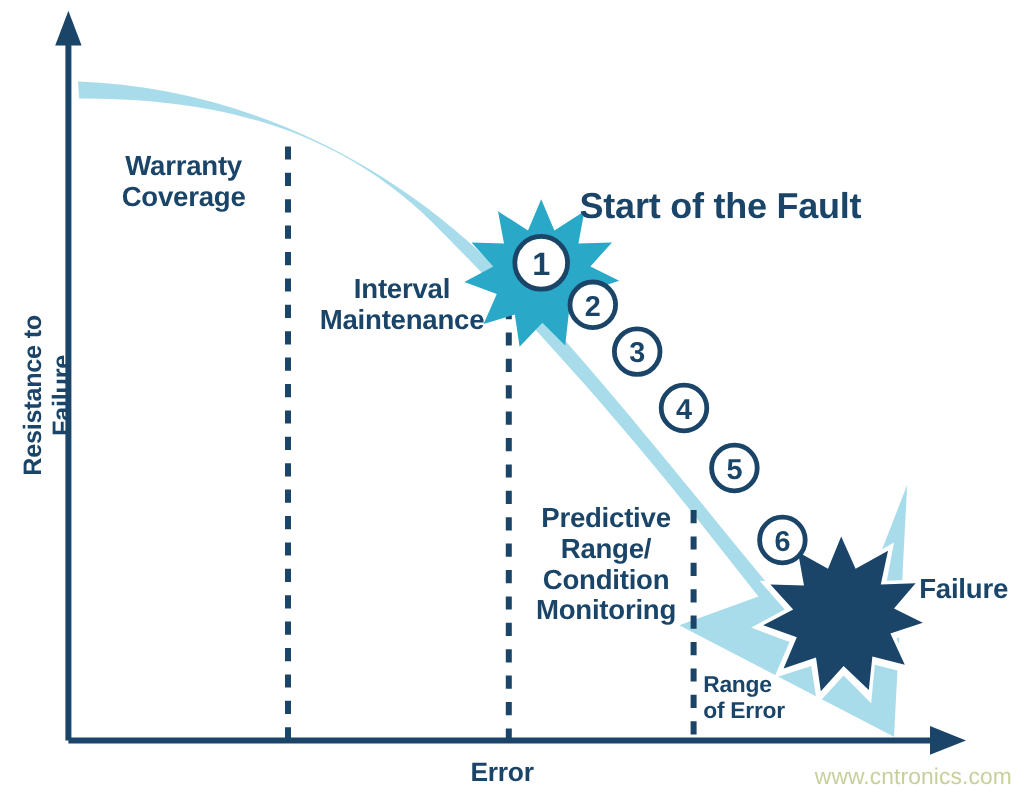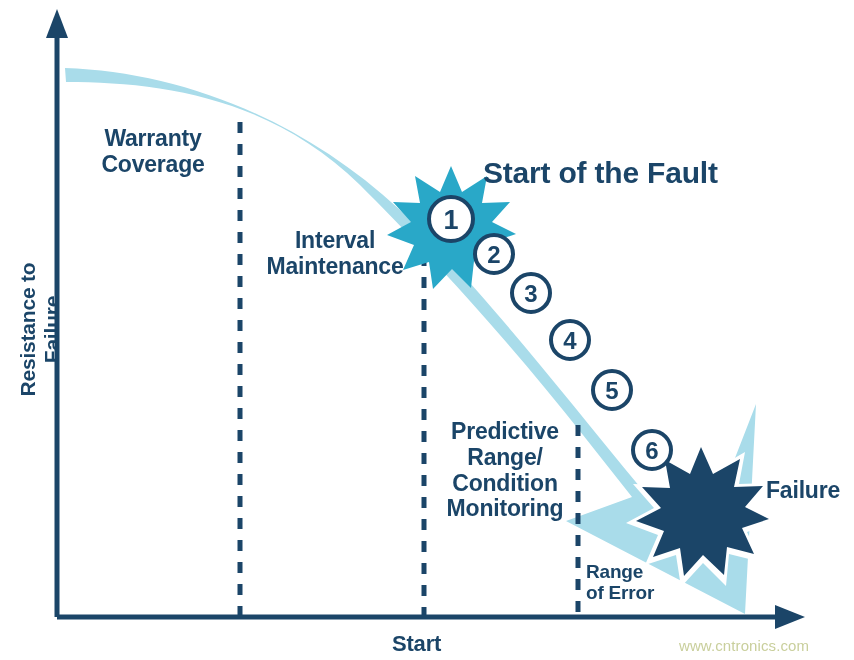--- a/index.html
+++ b/index.html
@@ -83,21 +83,21 @@
     font-size: 21px;
     text-align: center;
     transform: rotate(-90deg);
     transform-origin: center center;
   }
   #watermark {
     position: absolute;
     left: 679px;
     top: 637px;
     font-family: "Liberation Sans", sans-serif;
-    font-size: 15px;
+    font-size: 19px;
     color: #c9cf9c;
     letter-spacing: 0.1px;
   }
   .num-txt {
     font-family: "Liberation Sans", sans-serif;
     font-weight: bold;
     fill: #1b4568;
   }
 </style>
 </head>
@@ -207,19 +207,19 @@
 Condition
 Monitoring</div>
 
   <div class="lbl" id="label-range-error">Range
 of Error</div>
 
   <div class="lbl" id="label-start-fault">Start of the Fault</div>
 
   <div class="lbl" id="label-failure">Failure</div>
 
-  <div class="lbl" id="label-time">Start</div>
+  <div class="lbl" id="label-time">Error</div>
 
   <div class="lbl" id="label-yaxis">Resistance to Failure</div>
 
   <div id="watermark">www.cntronics.com</div>
 
 </div>
 
 </body></html>

